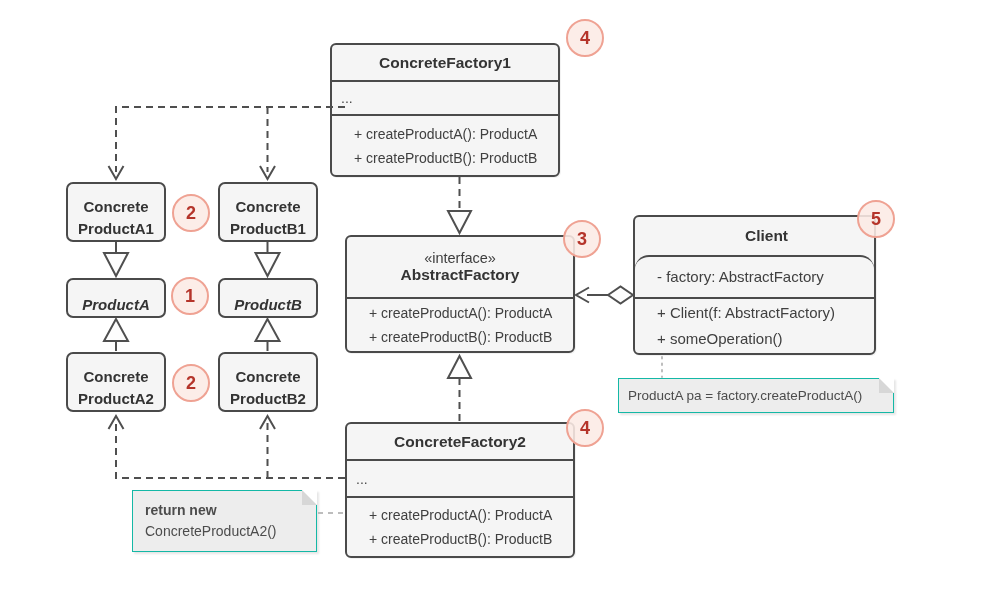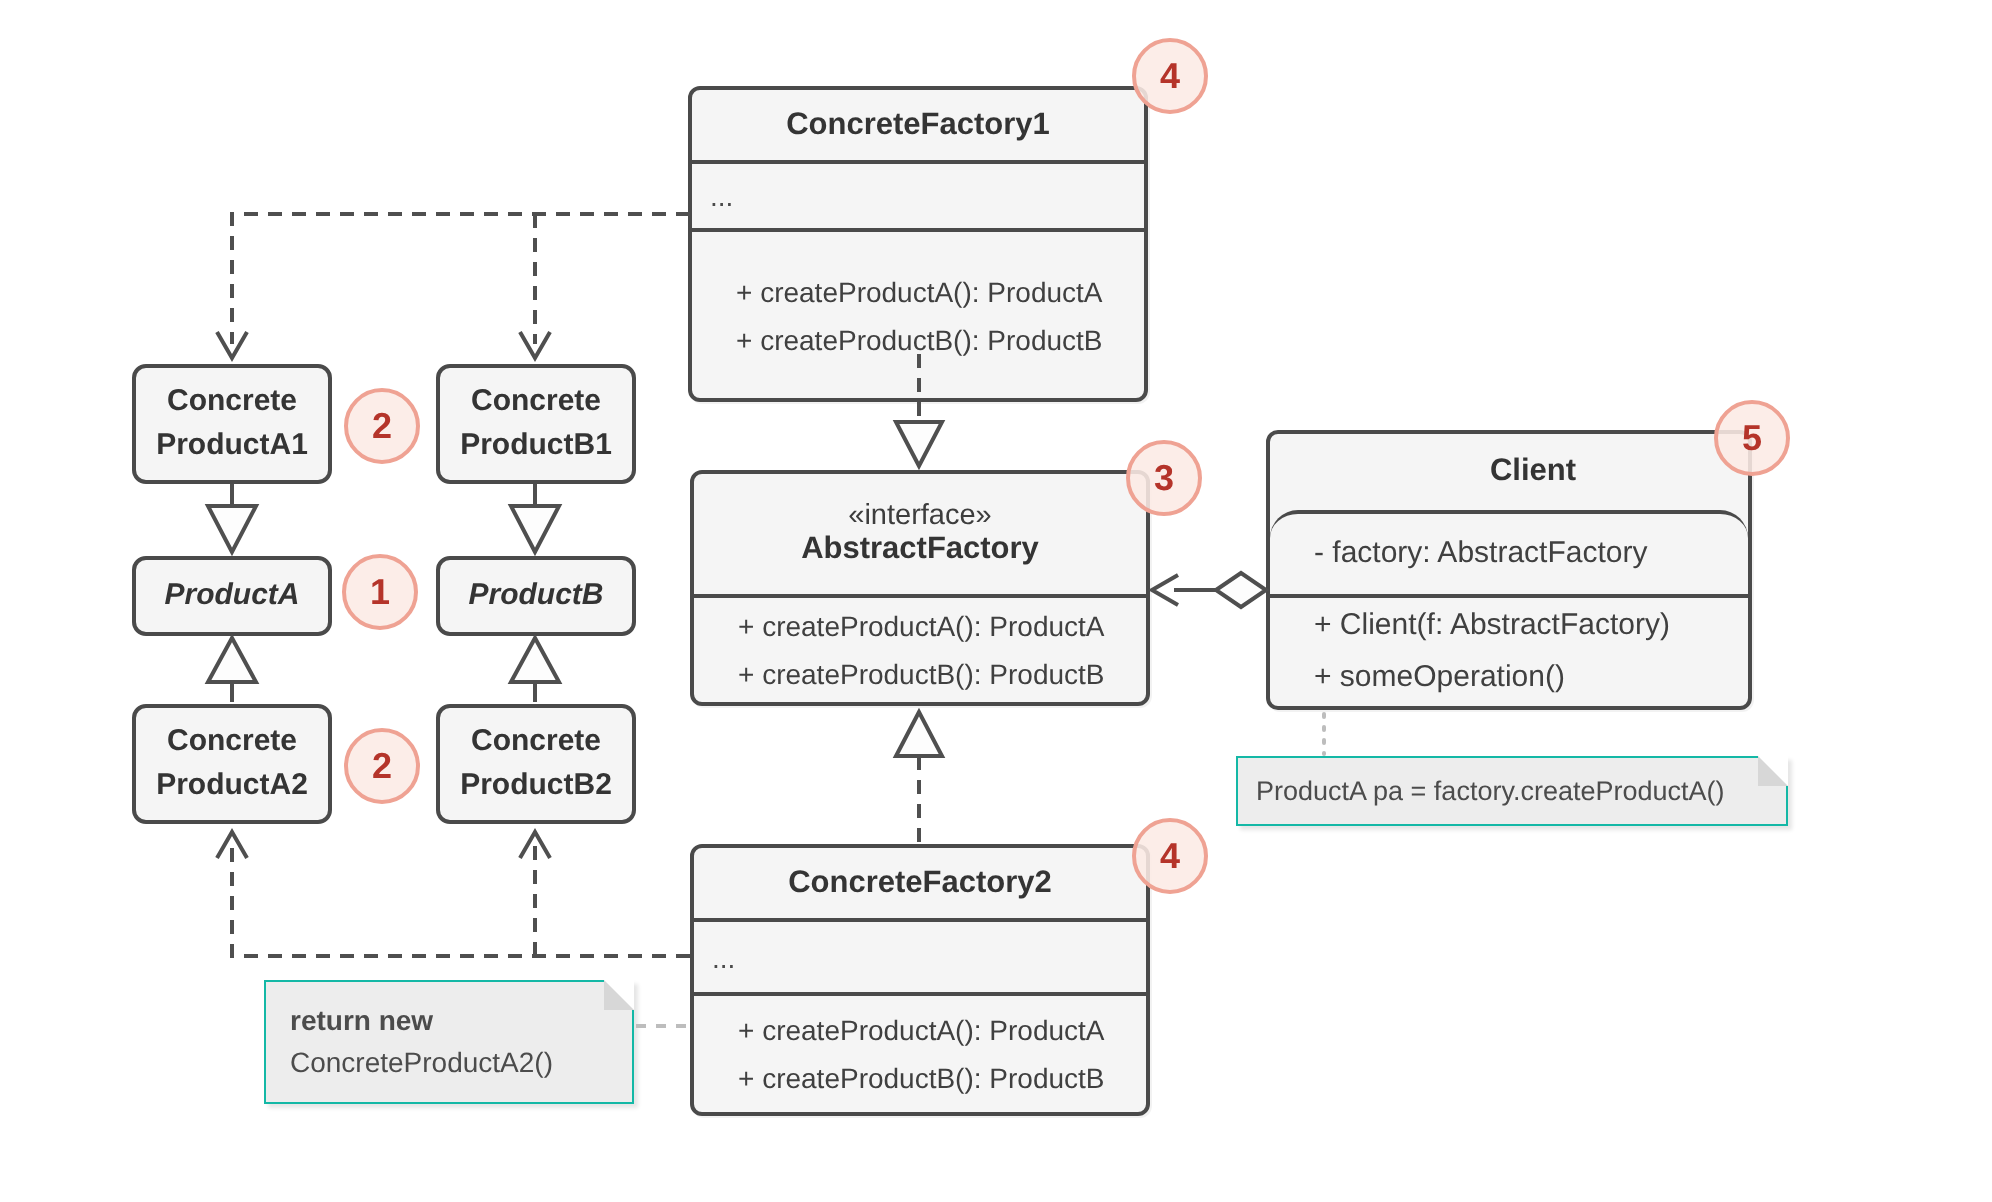--- a/index.html
+++ b/index.html
@@ -29,21 +29,21 @@
   }
   .sec-members.lg { font-size: 15px; line-height: 26px; }
   .sec-ellipsis {
     display: flex; align-items: center;
     padding-left: 9px; font-size: 14px; color: #4a4a4a;
   }
   
   .product-box {
     position: absolute; box-sizing: border-box;
     background: #f5f5f5; border: 2px solid #4a4a4a; border-radius: 7px;
-    display: flex; flex-direction: column; align-items: center; justify-content: center;
+    display: flex; flex-direction: column; align-items: center; justify-content: flex-end;
     font-weight: bold; font-size: 15px; line-height: 22px; color: #343434;
     text-align: center;
   }
   .product-box.abstract { font-style: italic; }
   
   .badge {
     position: absolute; box-sizing: border-box; width: 38px; height: 38px;
     border-radius: 50%;
     background: rgba(252, 234, 229, 0.88);
     border: 2.5px solid #efa293;
@@ -78,21 +78,21 @@
   #connectors .tri { fill: #fdfdfd; stroke: #4f4f4f; stroke-width: 2; }
   #connectors .open-head { fill: none; stroke: #4f4f4f; stroke-width: 2; }
   #connectors .diamond { fill: #fdfdfd; stroke: #4f4f4f; stroke-width: 2; }
   #connectors .note-wire { stroke: #bdbdbd; stroke-width: 2; fill: none; }
 </style>
 </head>
 <body>
 
 <div id="stage">
 
-  <div class="uml-class" style="left:344px; top:43px; width:230px; height:158px;">
+  <div class="uml-class" style="left:330px; top:43px; width:230px; height:134px;">
     <div class="sec sec-title" style="height:35px;">ConcreteFactory1</div>
     <div class="sec sec-ellipsis" style="height:34px;">...</div>
     <div class="sec sec-members" style="flex:1;">
       <span class="note-line">+ createProductA(): ProductA</span>
       <span class="note-line">+ createProductB(): ProductB</span>
     </div>
   </div>
 
   <div class="uml-class" style="left:345px; top:235px; width:230px; height:118px;">
     <div class="sec sec-title" style="height:60px;">

